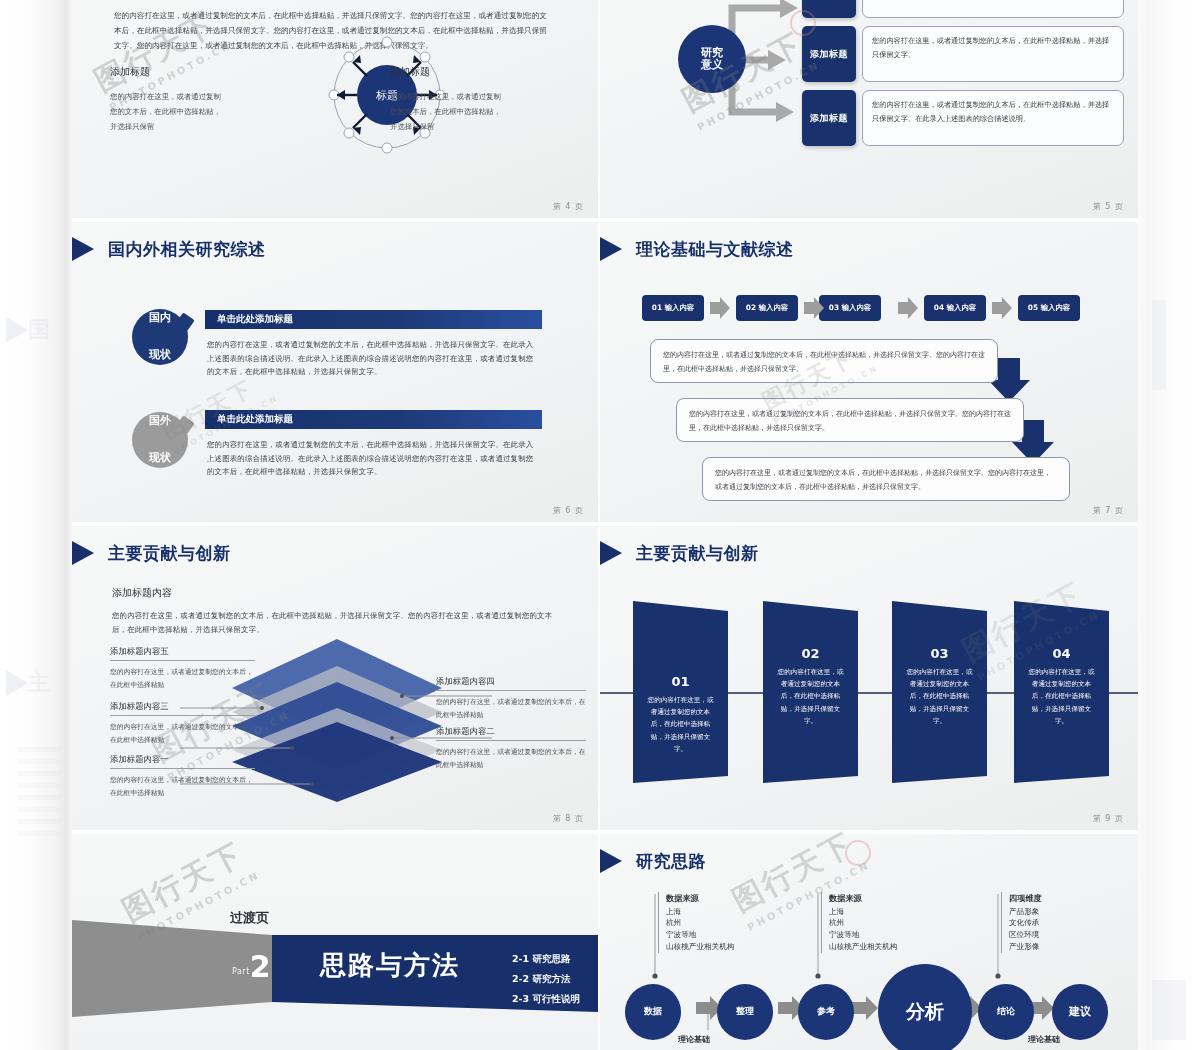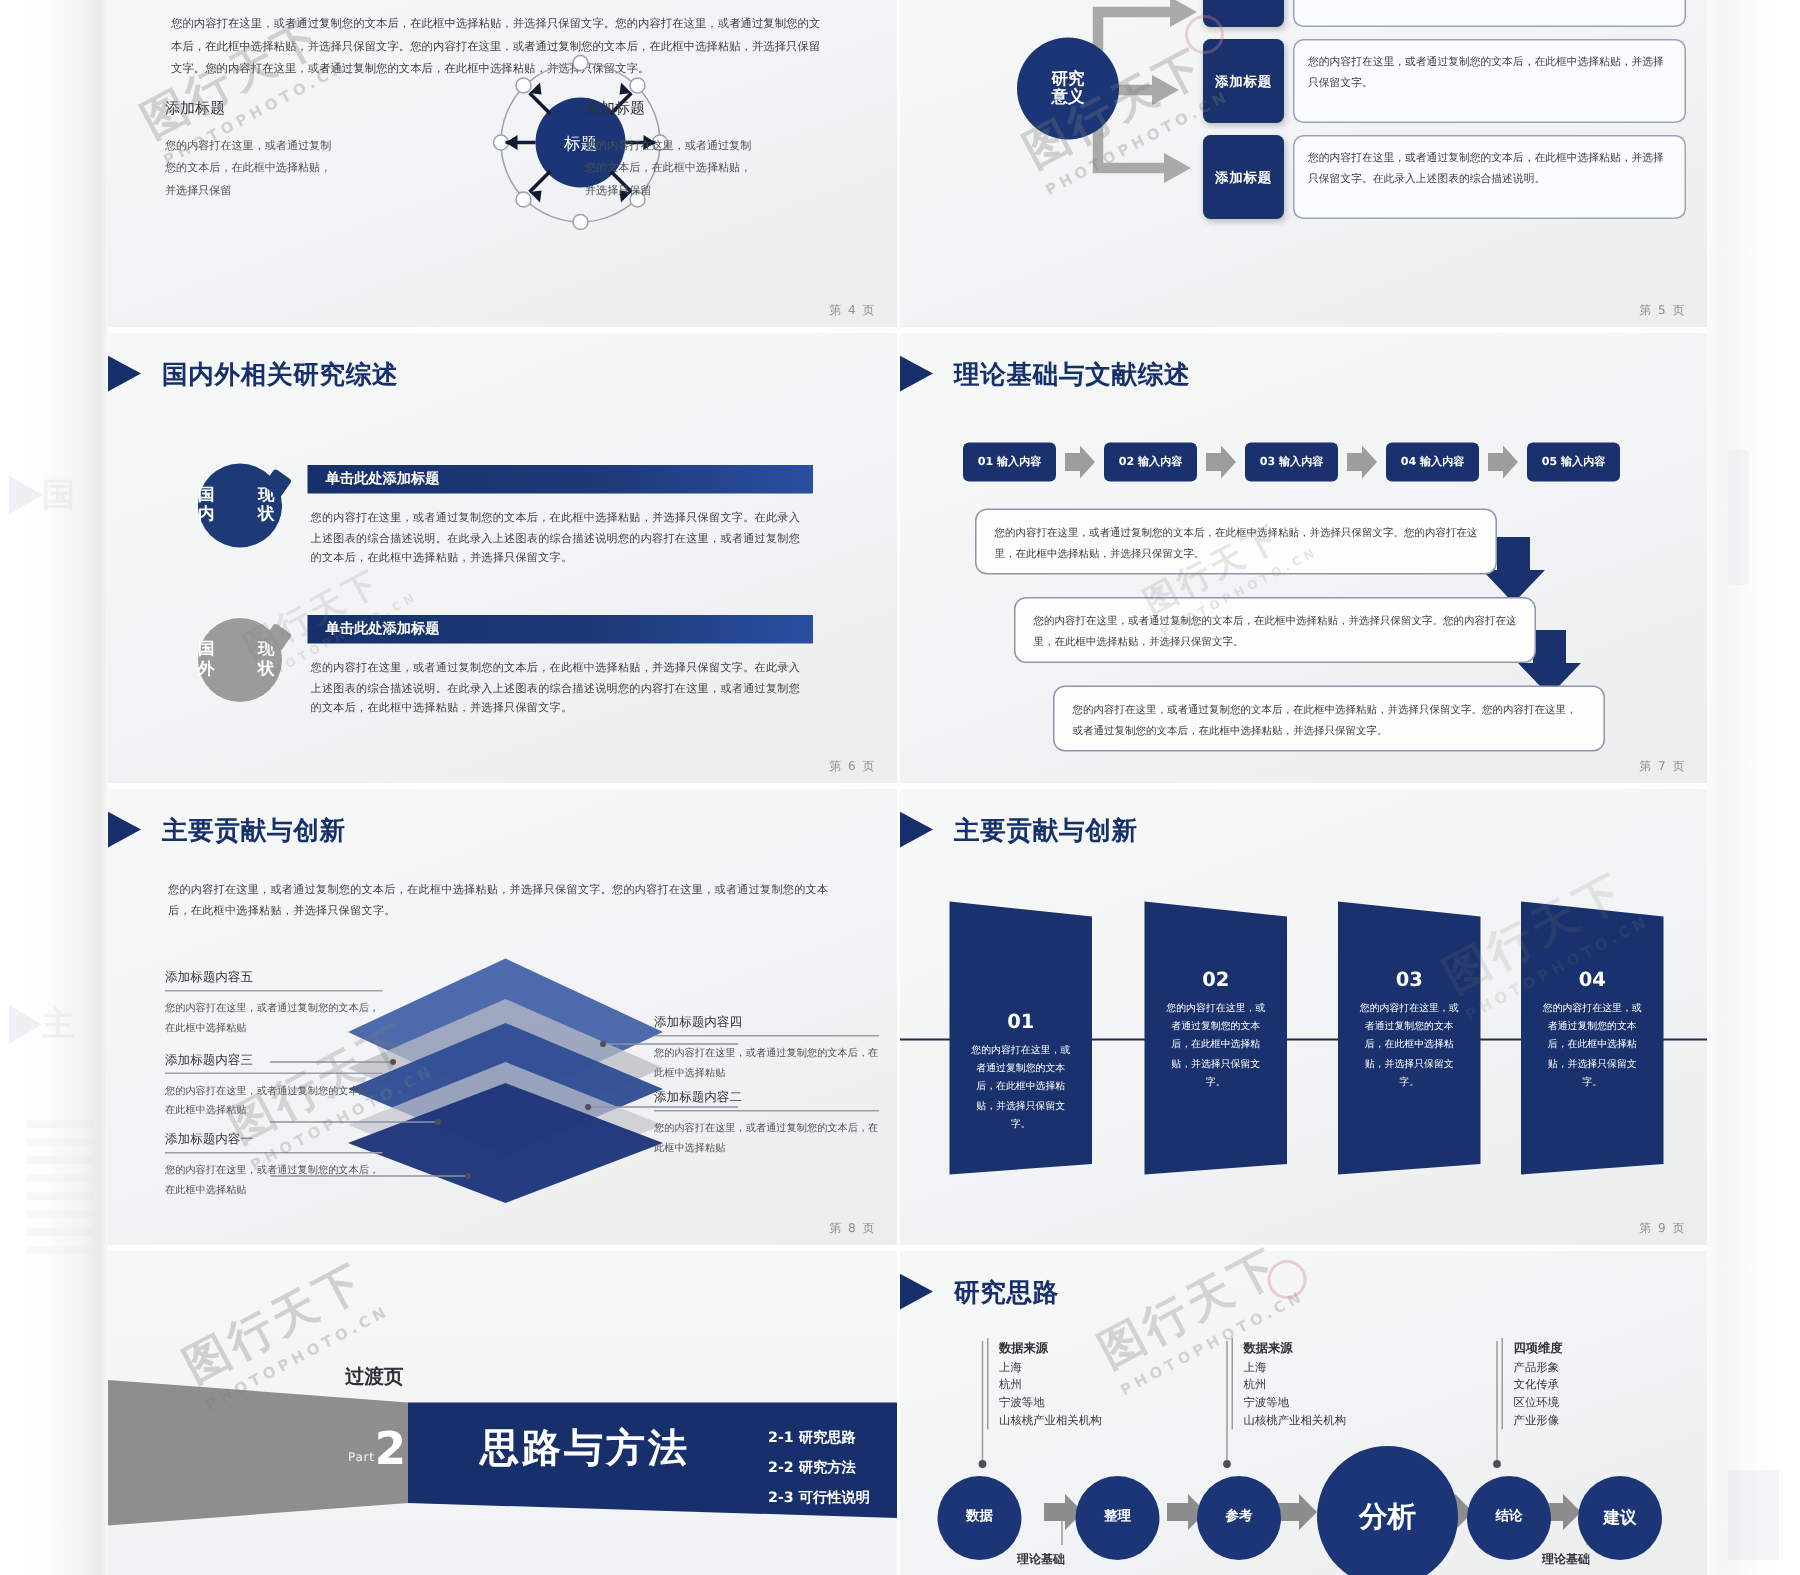--- a/index.html
+++ b/index.html
@@ -50,21 +50,21 @@
   .s4-col p { font-size:7.4px; color:#4a4f56; line-height:2.05; }
   .s4-circle { position:absolute; left:255px; top:75px; width:120px; height:120px; }
   .blue-tag { background:#19316c; color:#fff; display:flex; align-items:center; justify-content:center;
               font-size:9px; font-weight:bold; border-radius:5px; letter-spacing:.5px;
               box-shadow:1px 2px 4px rgba(0,0,0,.22); }
   .white-card { background:#fbfcfd; border:1px solid #9aa3b8; border-radius:7px;
                 font-size:7.2px; color:#3b4046; line-height:1.95; padding:7px 9px; }
 
   
   .bub { position:absolute; width:56px; height:56px; border-radius:50%; color:#fff;
-         display:flex; flex-direction:row; align-items:center; justify-content:center;
+         display:flex; flex-direction:column; align-items:center; justify-content:center;
          font-size:11px; font-weight:bold; line-height:1.18;gap:24px; }
   .bub.blue { background:#1d3a76; }
   .bub.gray { background:#9b9b9b; }
   .bub:after{ content:""; position:absolute; right:-4px; top:6px; width:14px; height:14px;
               background:inherit; transform:rotate(35deg); border-radius:2px; }
   .bar6 { position:absolute; height:19px; background:linear-gradient(90deg,#16306b 0%, #1d3a78 58%, #2a4fa0 100%);
           color:#fff; font-size:9.5px; font-weight:bold; display:flex; align-items:center; padding-left:12px; }
 
   
   .step7 { position:absolute; width:62px; height:26px; background:#19316c; color:#fff; border-radius:4px;
@@ -242,21 +242,21 @@
 
     <div class="slide col-r row-2">
       <div class="slide-inner">
         <div class="s-head">
           <div class="head-arrow"></div>
           <div class="head-title">理论基础与文献综述</div>
         </div>
 
         <div class="step7" style="left:42px;  top:73px;">01 输入内容</div>
         <div class="step7" style="left:136px; top:73px;">02 输入内容</div>
-        <div class="step7" style="left:230px; top:73px;">03 输入内容</div>
+        <div class="step7" style="left:219px; top:73px;">03 输入内容</div>
         <div class="step7" style="left:324px; top:73px;">04 输入内容</div>
         <div class="step7" style="left:418px; top:73px;">05 输入内容</div>
 
         <svg width="538" height="300" style="position:absolute;left:0;top:0;">
           <g fill="#9d9d9d">
             <path d="M110 80 h10 v-5 l10 11 l-10 11 v-5 h-10 z"></path>
             <path d="M204 80 h10 v-5 l10 11 l-10 11 v-5 h-10 z"></path>
             <path d="M298 80 h10 v-5 l10 11 l-10 11 v-5 h-10 z"></path>
             <path d="M392 80 h10 v-5 l10 11 l-10 11 v-5 h-10 z"></path>
           </g>
@@ -276,20 +276,21 @@
     </div>
 
     <div class="slide col-l row-3">
       <div class="slide-inner">
         <div class="s-head">
           <div class="head-arrow"></div>
           <div class="head-title">主要贡献与创新</div>
         </div>
 
         <div style="position:absolute;left:40px;top:60px;width:450px;">
+          <div style="font-size:10px;color:#2d3239;margin-bottom:9px;">添加标题内容</div>
           <div class="body-txt">您的内容打在这里，或者通过复制您的文本后，在此框中选择粘贴，并选择只保留文字。您的内容打在这里，或者通过复制您的文本后，在此框中选择粘贴，并选择只保留文字。</div>
         </div>
 
         <svg width="526" height="304" style="position:absolute;left:0;top:0;">
           <g>
             <polygon points="265,113 370,162 265,211 160,162" fill="#3f5ea5" opacity="0.92"></polygon>
             <polygon points="265,140 370,186 265,232 160,186" fill="#b9bcc4" opacity="0.75"></polygon>
             <polygon points="265,156 370,200 265,244 160,200" fill="#2e4c95" opacity="0.95"></polygon>
             <polygon points="265,182 370,224 265,266 160,224" fill="#c2c5cd" opacity="0.7"></polygon>
             <polygon points="265,196 370,236 265,276 160,236" fill="#1e377b" opacity="0.97"></polygon>

